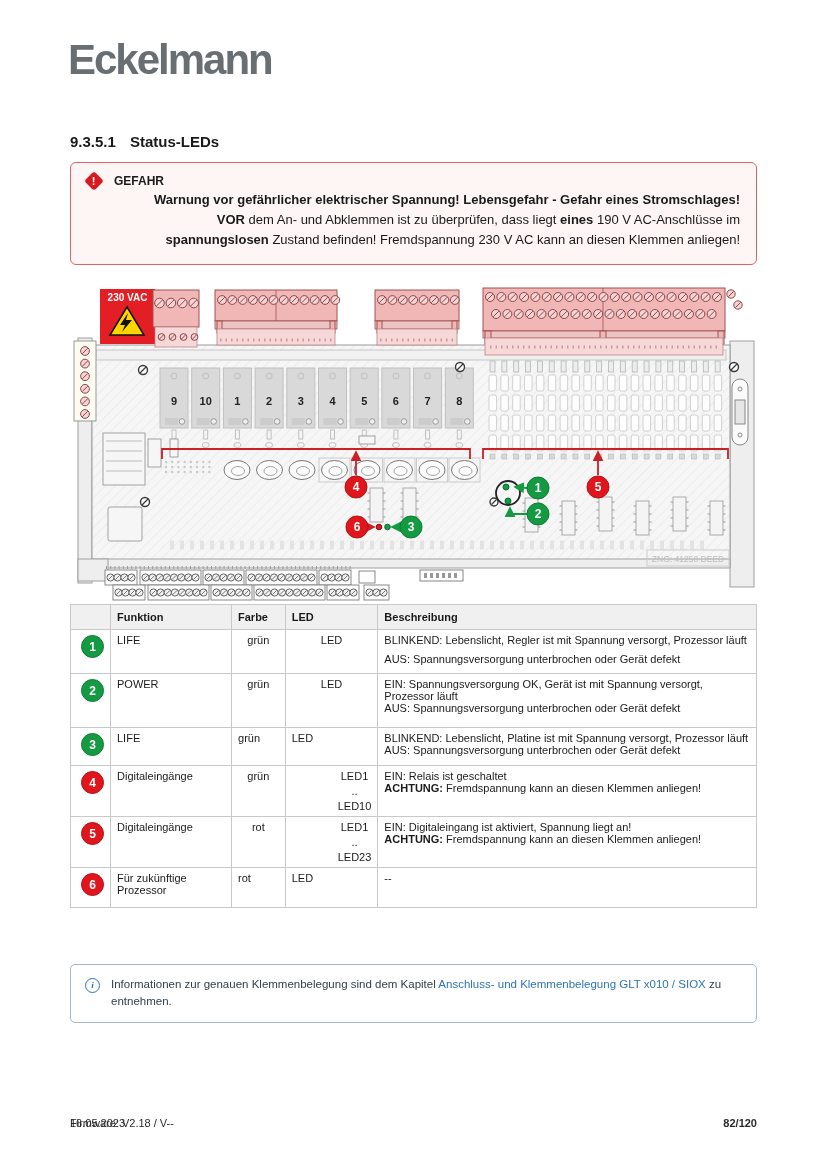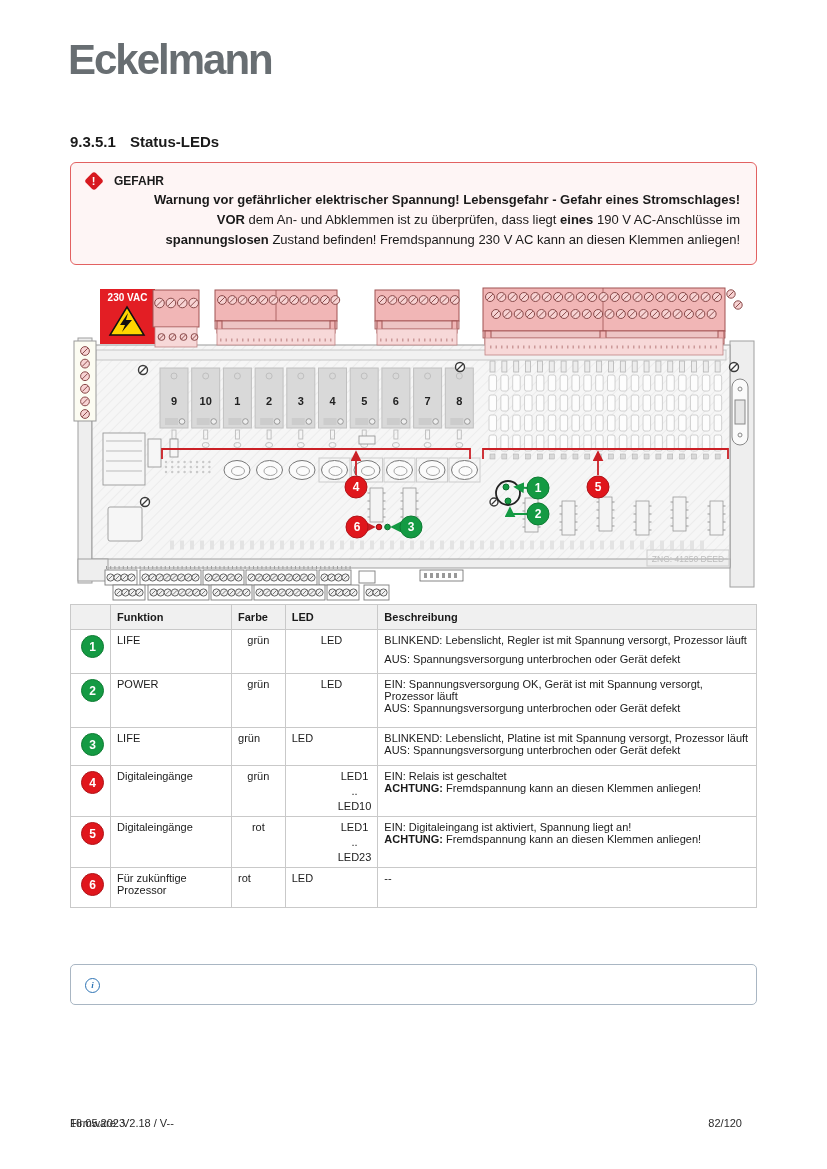--- a/index.html
+++ b/index.html
@@ -37,21 +37,21 @@
   .infobox{position:absolute;top:964px;left:70px;width:687px;box-sizing:border-box;border:1px solid #a9b6c3;
     border-radius:5px;padding:11px 14px;display:flex;gap:11px;font-size:11.5px;line-height:1.5;color:#33414e;background:#fff;}
   .info-icon{width:13px;height:13px;border:1.4px solid #2e74b5;border-radius:50%;color:#2e74b5;
     font-size:9px;font-weight:bold;display:flex;align-items:center;justify-content:center;flex:0 0 auto;margin-top:2px;
     font-family:"Liberation Serif",serif;font-style:italic;}
   .info-link{color:#2e74b5;cursor:pointer;text-decoration:none;}
 
   .footer{position:absolute;top:1117px;left:70px;width:687px;font-size:11px;color:#2b2b2b;}
   .footer .f-left{position:absolute;left:0;}
   .footer .f-center{position:absolute;left:0;right:12px;text-align:left;}
-  .footer .f-right{position:absolute;right:15px;}
+  .footer .f-right{position:absolute;right:0;font-weight:bold;}
 
   
   .case{fill:#eeeeee;stroke:#a0a0a0;stroke-width:1;}
   .board{fill:url(#hatch);stroke:#9a9a9a;stroke-width:1;}
   .topbar{fill:#f1f1f1;stroke:#bcbcbc;stroke-width:0.8;}
   .pinkbody{fill:#f1b6b6;stroke:#a05252;stroke-width:1;}
   .pinkrim{fill:#edc4c4;stroke:#a05252;stroke-width:0.8;}
   .pinklow{fill:#f7d8d8;stroke:#c08484;stroke-width:0.8;}
   .screw{fill:#f7d3d3;stroke:#8a4a4a;stroke-width:1;}
   .slash{stroke:#8a4a4a;stroke-width:1;}
@@ -978,19 +978,22 @@
       <td>Für zukünftige Prozessor</td>
       <td>rot</td>
       <td>LED</td>
       <td>--</td>
     </tr>
   </tbody>
 </table>
 
 <div class="infobox">
   <div class="info-icon">i</div>
+  <div>
+    <span>Informationen zur genauen Klemmenbelegung sind dem Kapitel </span><a class="info-link">Anschluss- und Klemmenbelegung GLT x010 / SIOX</a><span> zu entnehmen.</span>
+  </div>
 </div>
 
 <div class="footer">
   <span class="f-center">16.05.2023</span>
   <span class="f-left">Firmware: V2.18 / V--</span>
   <span class="f-right">82/120</span>
 </div>
 
 </body></html>

